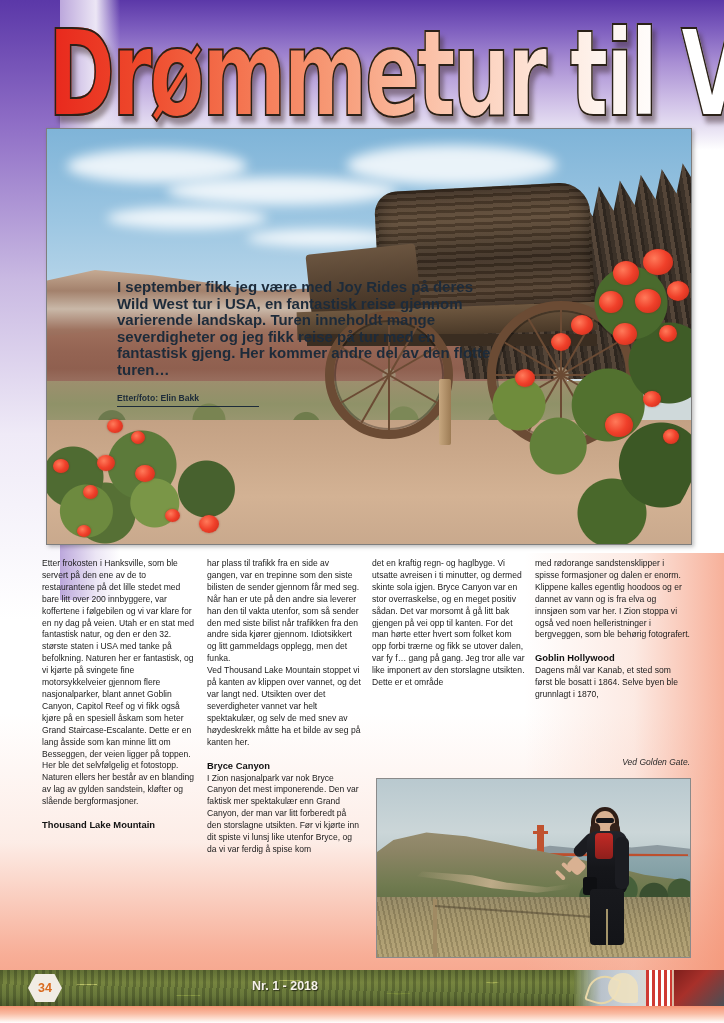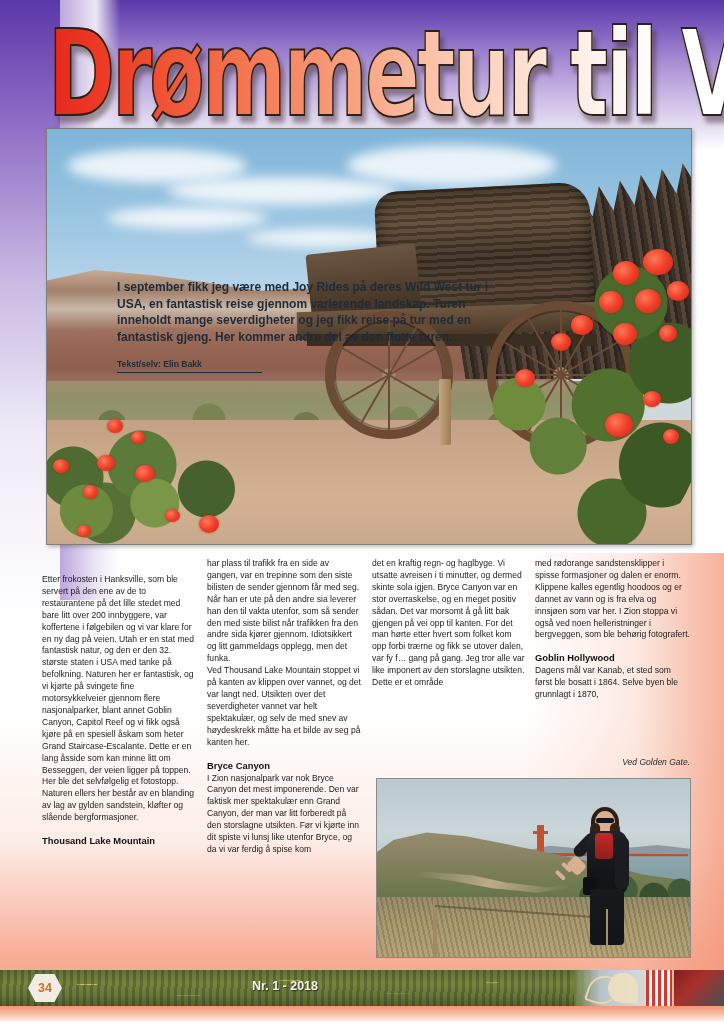--- a/index.html
+++ b/index.html
@@ -137,32 +137,32 @@
   .rose{position:absolute;border-radius:50%;
     background:radial-gradient(circle at 38% 36%,#ff7a5a 0%,#f0402a 48%,#c62a18 100%);
     box-shadow:0 0 2px rgba(120,20,10,0.5);}
 
   
   .intro{
     position:absolute;left:46px;top:128px;width:644px;height:128px;
     box-sizing:border-box;padding:22px 240px 0 24px;
   }
   .intro p{
-    margin:0;color:#1d2b3a;font-weight:bold;font-size:12px;line-height:16.6px;
+    margin:0;color:#1d2b3a;font-weight:bold;font-size:15px;line-height:16.6px;
     font-family:"Liberation Sans",sans-serif;
   }
   .byline{
     margin-top:14px;font-size:8.6px;font-weight:bold;color:#1d2b3a;
     display:inline-block;border-bottom:1px solid #1d2b3a;padding-bottom:3px;padding-right:60px;
   }
 
   
   .cols{position:absolute;left:42px;top:558px;width:650px;height:400px;}
   .col{position:absolute;top:0;width:155px;}
-  .col1{left:0;margin-top:16px;}
+  .col1{left:0;}
   .col2{left:165px;}
   .col3{left:330px;}
   .col4{left:493px;}
   .col p{
     margin:0;font-size:8.55px;line-height:11.9px;color:#1b1b1b;
     font-family:"Liberation Sans",sans-serif;text-align:left;
   }
   .col h3{
     margin:11px 0 1px 0;font-size:9.4px;line-height:12px;font-weight:bold;color:#111;
     font-family:"Liberation Sans",sans-serif;
@@ -354,21 +354,21 @@
     <div class="rose" style="left:566px;top:194px;width:24px;height:22px;"></div>
     <div class="rose" style="left:612px;top:196px;width:18px;height:17px;"></div>
     <div class="rose" style="left:504px;top:204px;width:20px;height:18px;"></div>
     <div class="rose" style="left:468px;top:240px;width:20px;height:18px;"></div>
     <div class="rose" style="left:558px;top:284px;width:28px;height:24px;"></div>
     <div class="rose" style="left:596px;top:262px;width:18px;height:16px;"></div>
     <div class="rose" style="left:616px;top:300px;width:16px;height:15px;"></div>
 
     <div class="intro">
       <p>I september fikk jeg være med Joy Rides på deres Wild West tur i USA, en fantastisk reise gjennom varierende landskap. Turen inneholdt mange severdigheter og jeg fikk reise på tur med en fantastisk gjeng. Her kommer andre del av den flotte turen…</p>
-      <div class="byline">Tekst/selv: Elin Bakk</div>
+      <div class="byline">Etter/foto: Elin Bakk</div>
     </div>
   </div>
 
   <div class="cols">
 
     <div class="col col1">
       <p>Etter frokosten i Hanksville, som ble servert på den ene av de to restaurantene på det lille stedet med bare litt over 200 innbyggere, var koffertene i følgebilen og vi var klare for en ny dag på veien. Utah er en stat med fantastisk natur, og den er den 32. største staten i USA med tanke på befolkning. Naturen her er fantastisk, og vi kjørte på svingete fine motorsykkelveier gjennom flere nasjonalparker, blant annet Goblin Canyon, Capitol Reef og vi fikk også kjøre på en spesiell åskam som heter Grand Staircase-Escalante. Dette er en lang åsside som kan minne litt om Besseggen, der veien ligger på toppen. Her ble det selvfølgelig et fotostopp. Naturen ellers her består av en blanding av lag av gylden sandstein, kløfter og slående bergformasjoner.</p>
       <h3>Thousand Lake Mountain</h3>
     </div>
 

